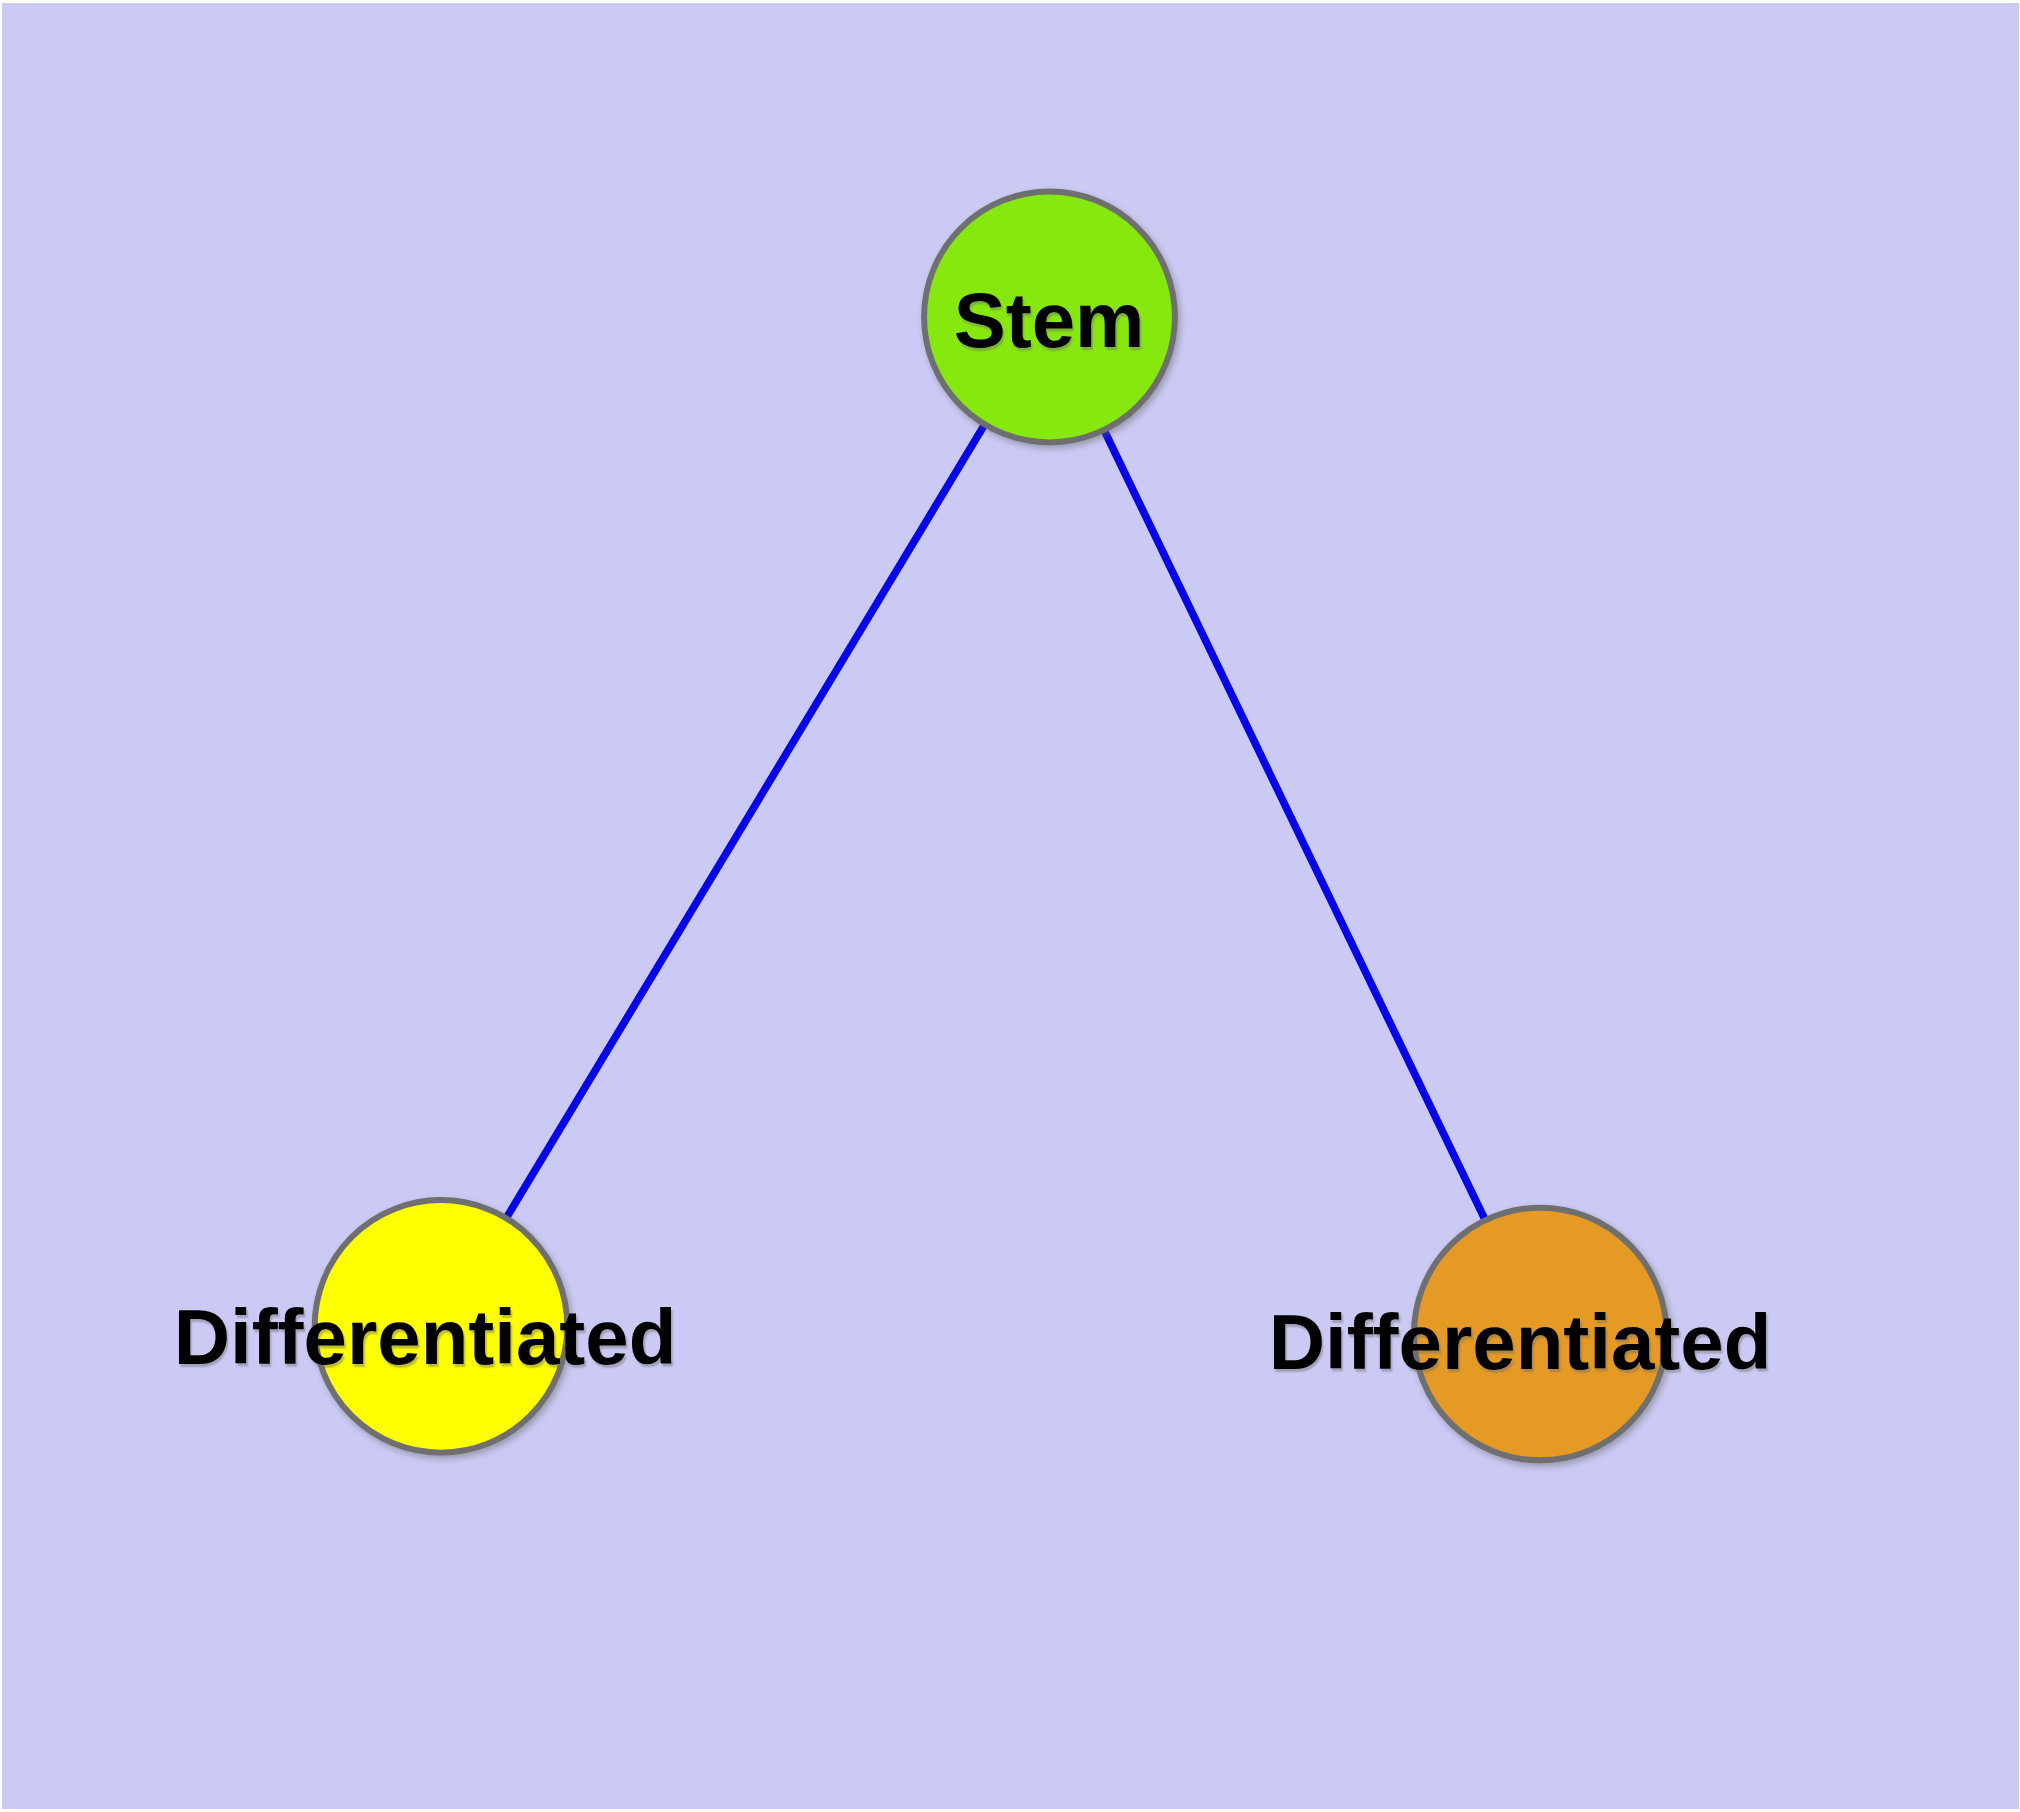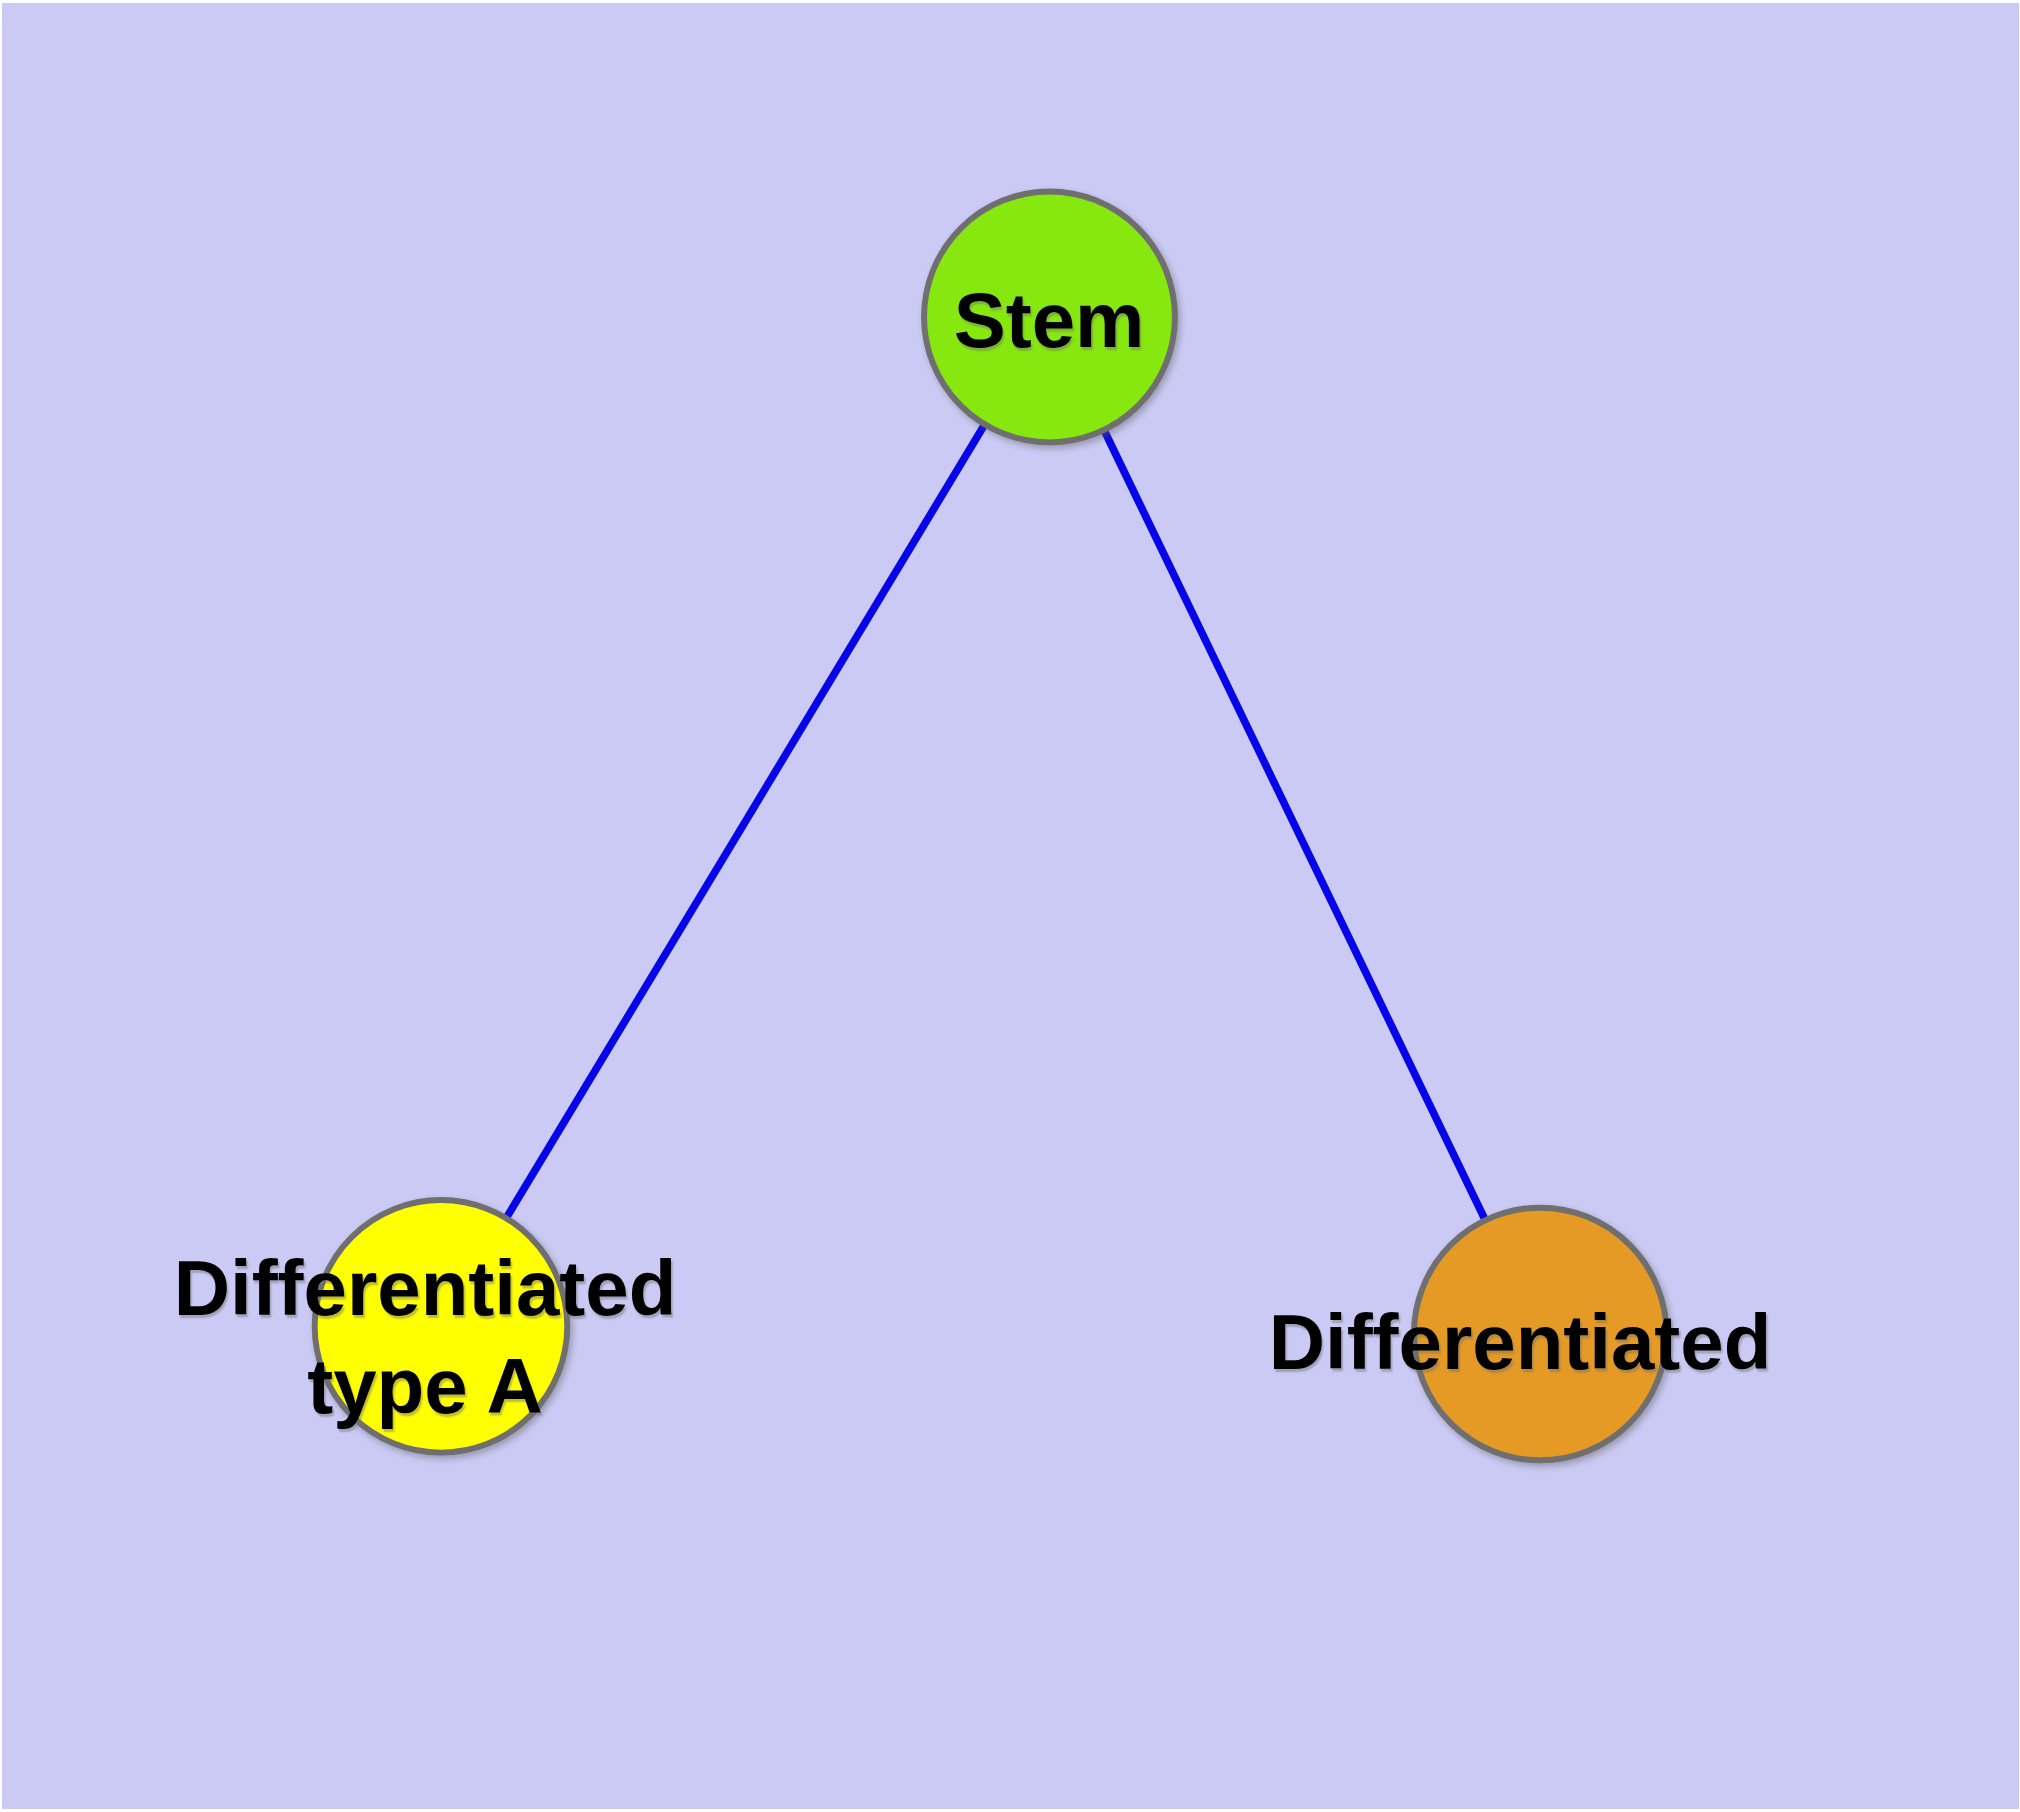--- a/index.html
+++ b/index.html
@@ -59,20 +59,19 @@
     <circle class="node-circle" cx="520" cy="1565" r="149" fill="#FFFF00"></circle>
     <circle class="node-circle" cx="1817" cy="1574" r="149" fill="#E49A25"></circle>
   </svg>
 
   <div class="node-label" style="left:1049px; top:320px;text-align:right;">
     <span>Stem</span>
   </div>
 
   <div class="node-label" style="left:425px; top:1337px;">
     <span>Differentiated</span>
-    <span>type A</span>
   </div>
 
   <div class="node-label" style="left:1520px; top:1342px;">
     <span>Differentiated</span>
   </div>
 </div>
 
 
 </body></html>

